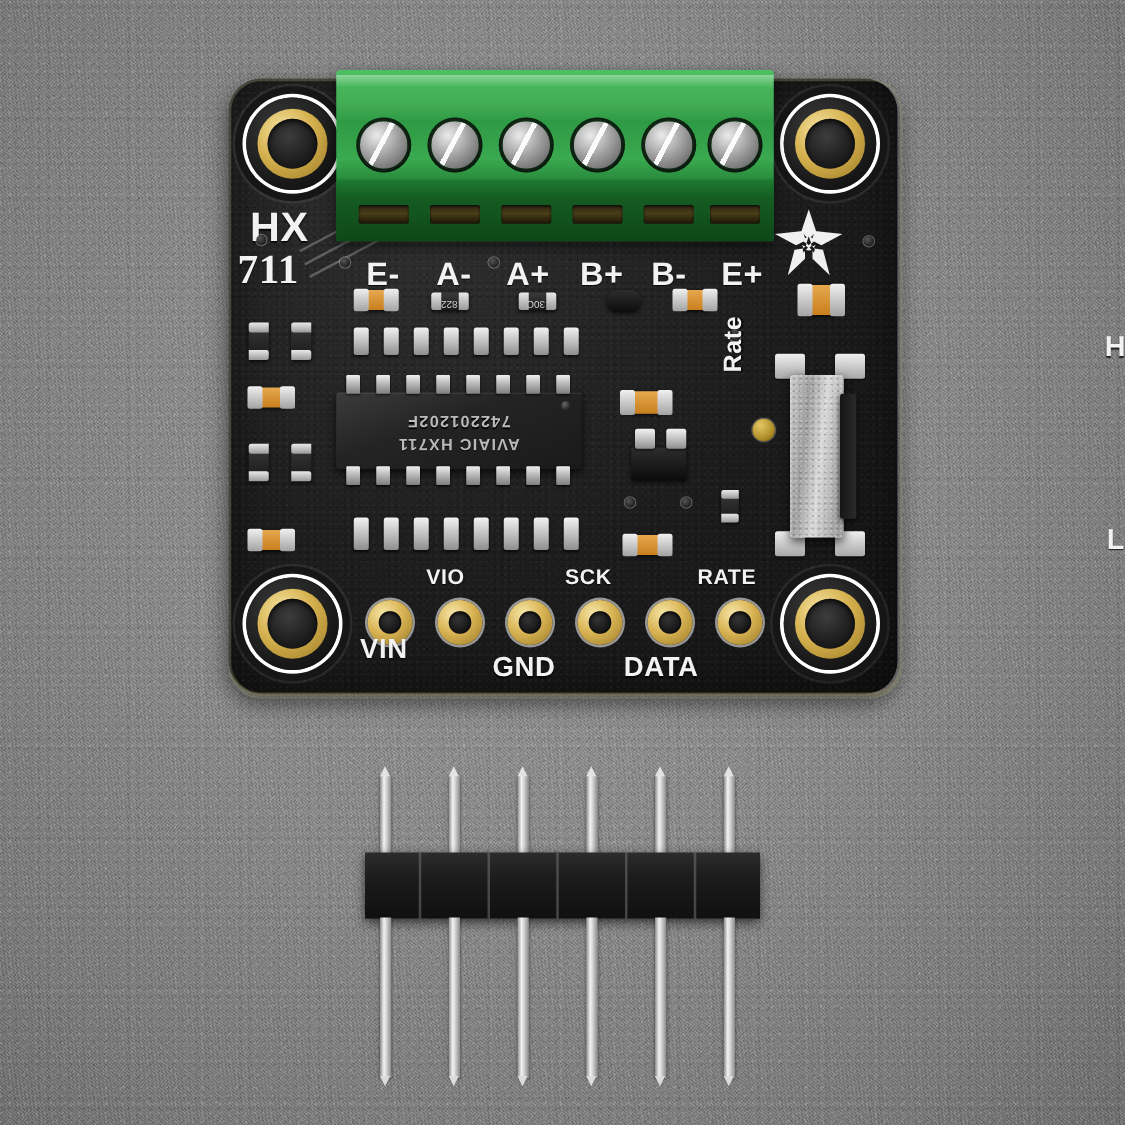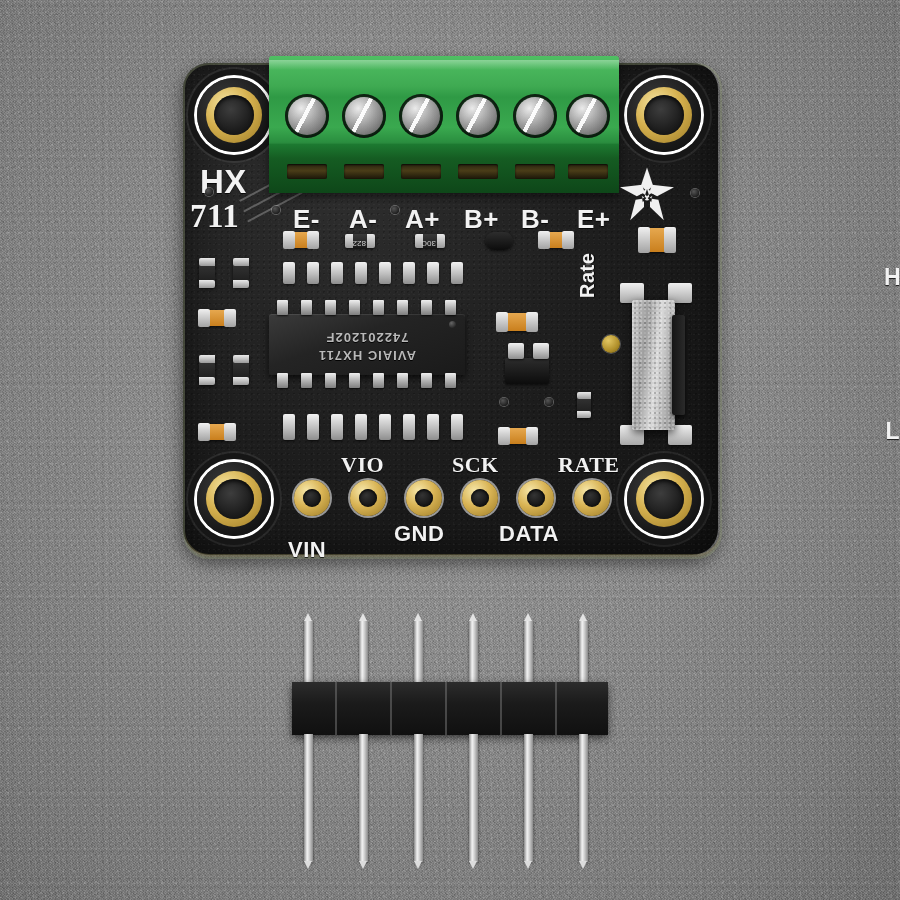--- a/index.html
+++ b/index.html
@@ -90,21 +90,21 @@
     background:linear-gradient(180deg,#2b2410 0%,#4a3d18 45%,#1a1608 100%);
     box-shadow: inset 0 1px 2px rgba(0,0,0,.8);}
 
   
   .silk{position:absolute;color:#f2f2f2;font-weight:bold;letter-spacing:.5px;
     text-shadow:0 1px 1px rgba(0,0,0,.8);font-family:"Liberation Sans",sans-serif;
     white-space:nowrap;}
   #hx{left:200px;top:163px;font-size:33px;}
   #num711{left:190px;top:198px;font-size:33px;font-family:Liberation Serif, serif;}
   .termlab{top:204px;font-size:26px;}
-  .pinlab-top{font-size:22px;font-family:Liberation Serif, serif;}
+  .pinlab-top{font-size:17px;}
   .pinlab-bot{font-size:22px;}
   #hlabel{right:-1px;top:264px;font-size:23px;}
   #llabel{right:0px;top:418px;font-size:23px;}
   #ratelab{left:576px;top:298px;font-size:20px;transform:rotate(-90deg);transform-origin:left top;}
 
   
   #chip{position:absolute;left:269px;top:314px;width:196px;height:61px;border-radius:3px;
     background:linear-gradient(160deg,#3b3b3b 0%,#242424 40%,#1a1a1a 100%);
     box-shadow:0 3px 7px rgba(0,0,0,.7), inset 0 1px 0 rgba(255,255,255,.09);}
   #chip .dot{position:absolute;right:9px;top:7px;width:7px;height:7px;border-radius:50%;
@@ -417,21 +417,21 @@
     <i></i>
   </div>
 <div class="hpad" style="left:574px;top:480px;">
     <i></i>
   </div>
 
 <div class="silk pinlab-top" style="left:341px;top:452px;">VIO</div>
 <div class="silk pinlab-top" style="left:452px;top:452px;text-align:center;">SCK</div>
 <div class="silk pinlab-top" style="left:558px;top:452px;">RATE</div>
 
-<div class="silk pinlab-bot" style="left:288px;top:537px;">VIN</div>
+<div class="silk pinlab-bot" style="left:288px;top:506px;">VIN</div>
 <div class="silk pinlab-bot" style="left:394px;top:521px;">GND</div>
 <div class="silk pinlab-bot" style="left:499px;top:521px;">DATA</div>
 
 <div id="strip">
   <div class="hpin top" style="left:12px;"></div>
   <div class="hpin top" style="left:67px;"></div>
   <div class="hpin top" style="left:122px;"></div>
   <div class="hpin top" style="left:177px;"></div>
   <div class="hpin top" style="left:232px;"></div>
   <div class="hpin top" style="left:287px;"></div>

